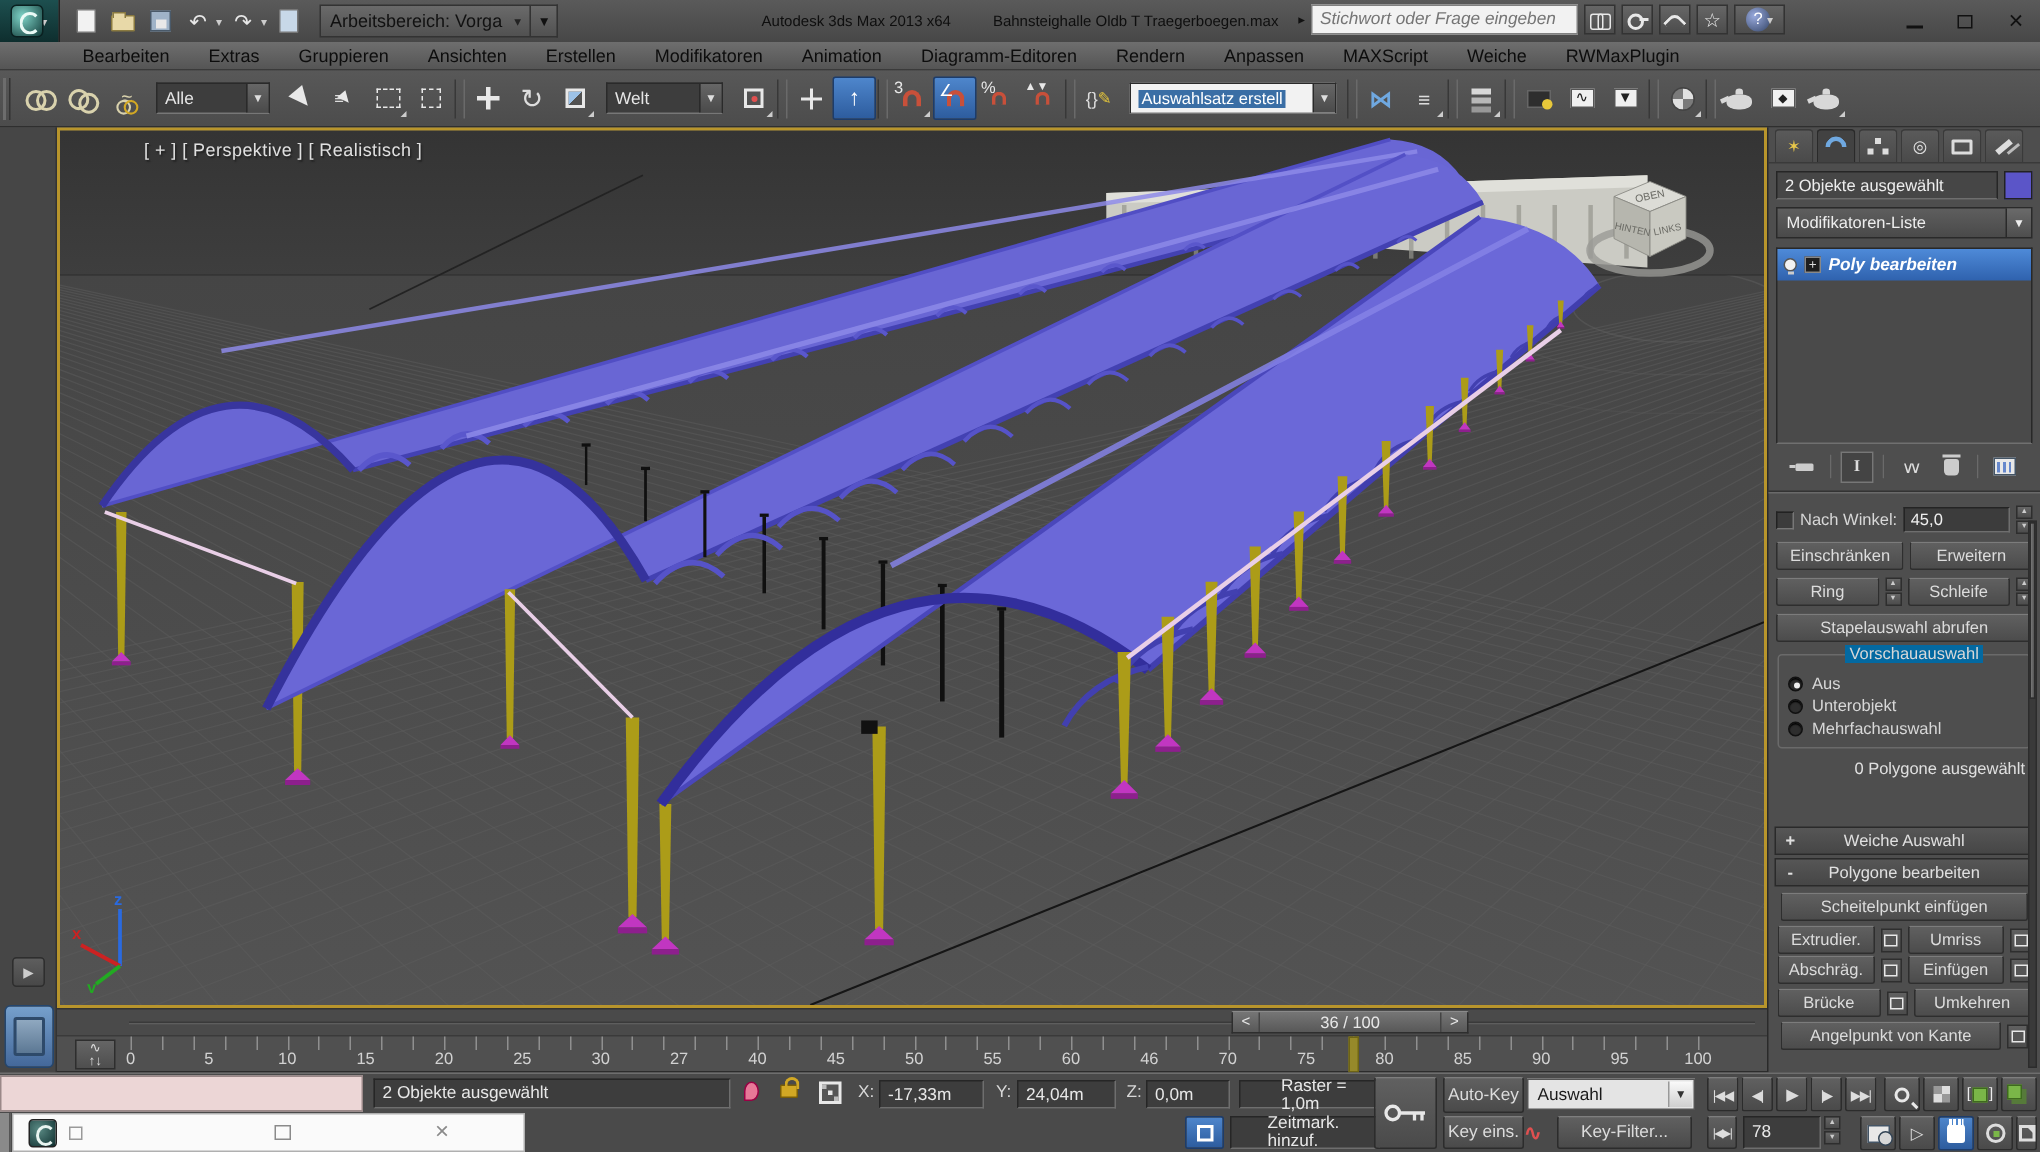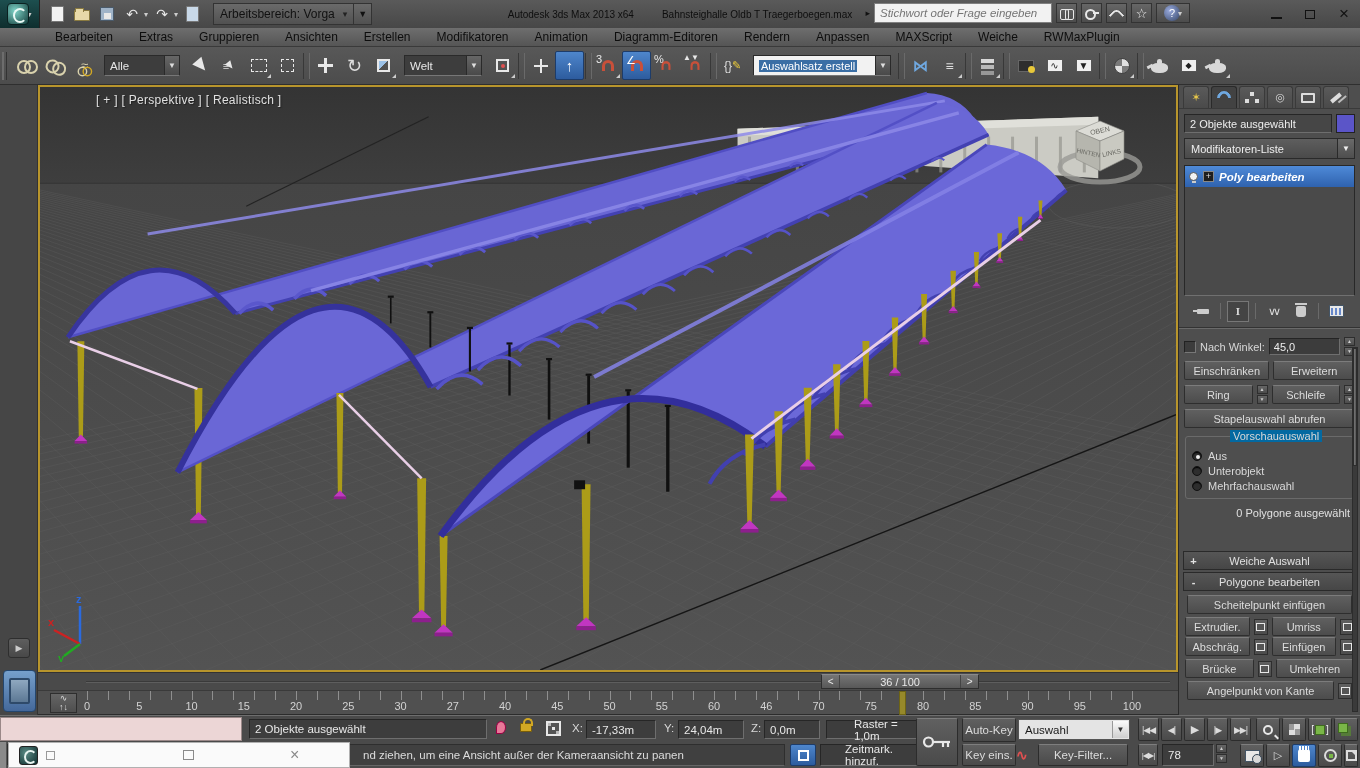--- a/index.html
+++ b/index.html
@@ -1026,21 +1026,20 @@
       </div>
     <span class="abs coordlbl" style="left:572px;top:6px;">X:</span>
     <div class="abs sunk" style="left:586px;top:4px;width:70px;height:19px;">-17,33m</div>
     <span class="abs coordlbl" style="left:664px;top:6px;">Y:</span>
     <div class="abs sunk" style="left:678px;top:4px;width:66px;height:19px;">24,04m</div>
     <span class="abs coordlbl" style="left:751px;top:6px;">Z:</span>
     <div class="abs sunk" style="left:764px;top:4px;width:56px;height:19px;">0,0m</div>
     <div class="abs sunk" style="left:826px;top:4px;width:92px;height:19px;padding-left:27px;">Raster = 1,0m</div>
 
     <div id="sliver" class="abs"></div>
-    <div id="promptfield" class="abs">nd ziehen, um eine Ansicht außer der Kameraansicht zu panen</div>
     <div id="overlaywin" class="abs">
       <div class="mini"></div>
       <div class="ghost"></div>
       <div class="maxbox"></div>
       <span class="closex">×</span>
     </div>
     <div class="abs statbtn bluebtn" style="left:790px;top:28px;width:26px;height:22px;">
         <div class="cubeol"></div>
       </div>
     <div class="abs sunk" style="left:820px;top:28px;width:100px;height:22px;padding-left:24px;">Zeitmark. hinzuf.</div>

